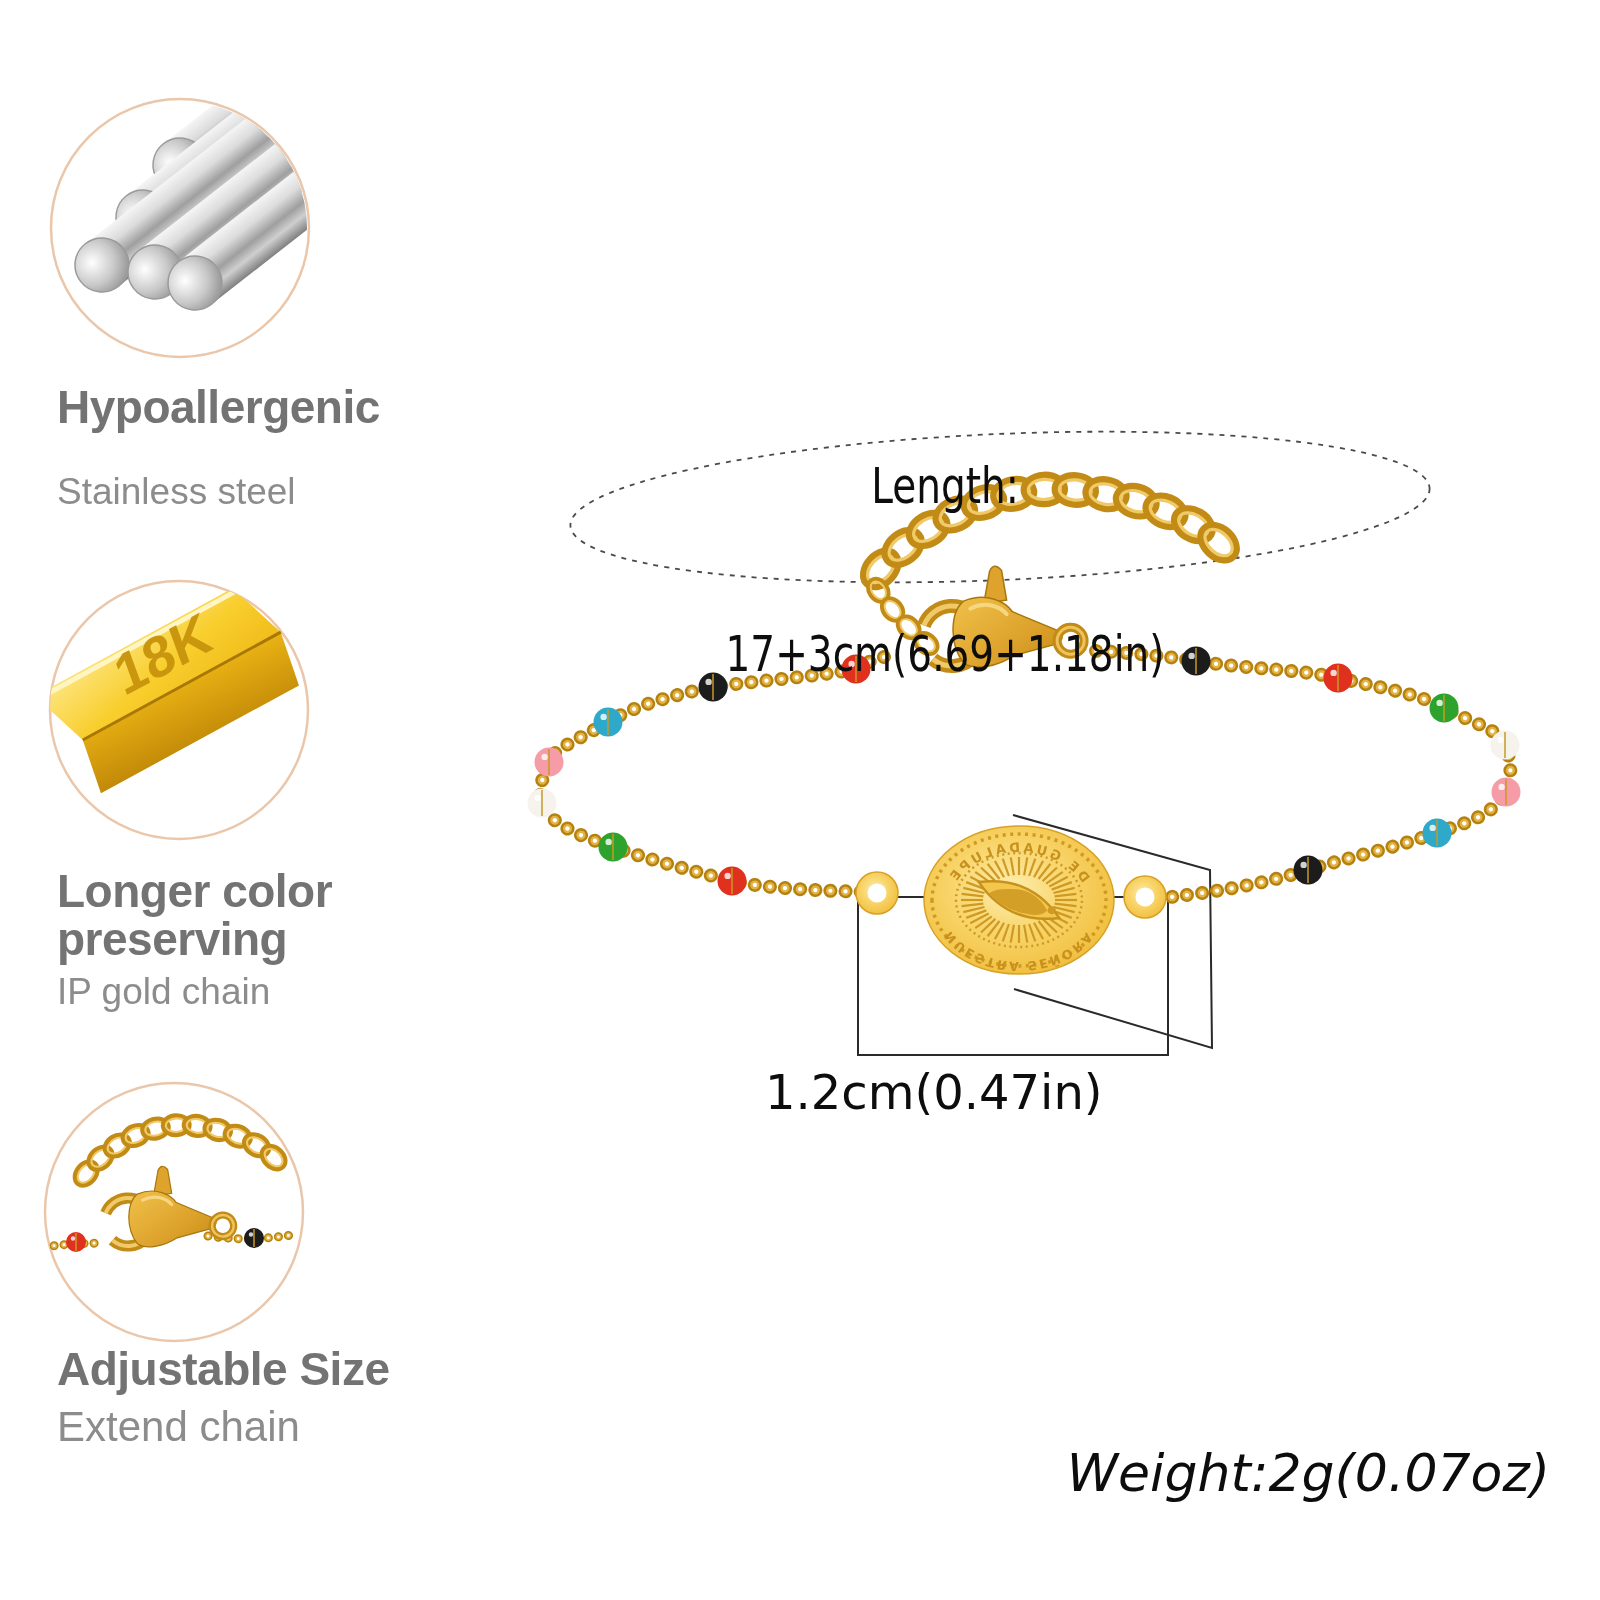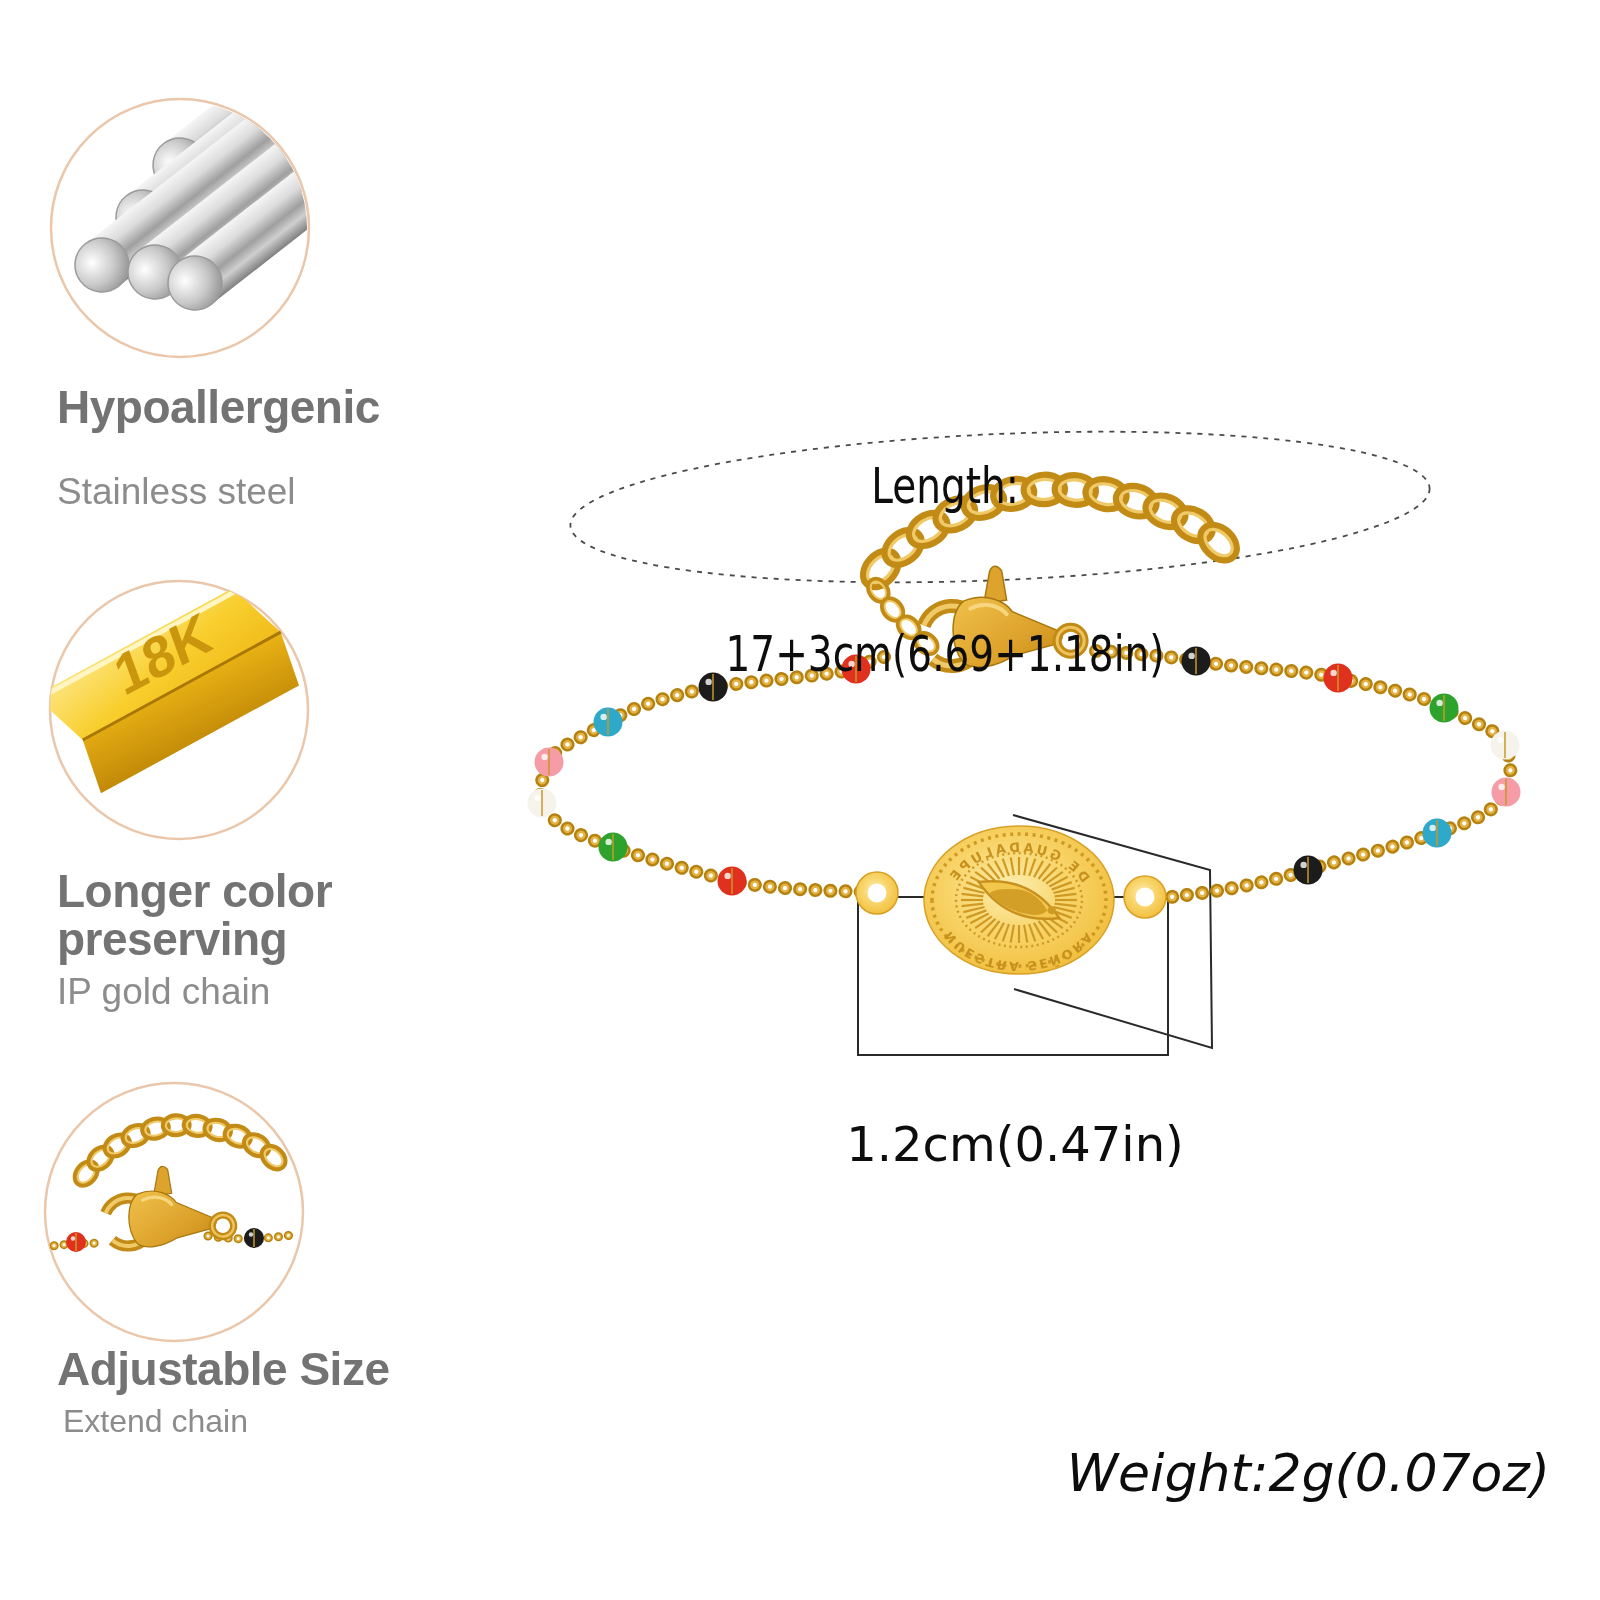--- a/index.html
+++ b/index.html
@@ -6,21 +6,21 @@
   .canvas{position:relative;width:1600px;height:1600px;background:#ffffff;overflow:hidden;
           font-family:"Liberation Sans",sans-serif;}
   .canvas svg.scene{position:absolute;left:0;top:0;}
   .txt{position:absolute;white-space:pre-wrap;}
   .title{font:700 46px/1.04 "Liberation Sans",sans-serif;color:#737373;letter-spacing:-0.5px;}
   .subtitle{font:400 37px/1.1 "Liberation Sans",sans-serif;color:#8c8c8c;}
   .meas{font:400 48px/1.12 "DejaVu Sans",sans-serif;color:#0d0d0d;}
   .length-block{left:595px;top:346px;width:700px;text-align:center;font-size:50px;
                 transform:scaleX(0.78);transform-origin:50% 50%;}
   .h094{left:1233px;top:940px;}
-  .w12{left:765px;top:1118px;width:500px;text-align:center;}
+  .w12{left:765px;top:1066px;width:500px;text-align:left;}
   .weight{right:50px;top:1444px;font-size:52px;font-style:italic;}
   
   .dotA,.dotB,.dotC,.dotMa,.dotMb,.dotMc{fill:none;stroke-linecap:round;}
   .dotA{stroke:#b5820f;stroke-width:14;stroke-dasharray:0.1 15;}
   .dotB{stroke:#e3b346;stroke-width:9;stroke-dasharray:0.1 15;}
   .dotC{stroke:#ffffff;stroke-width:4.2;stroke-dasharray:0.1 15;}
   .dotMa{stroke:#b5820f;stroke-width:9;stroke-dasharray:0.1 10;}
   .dotMb{stroke:#e3b346;stroke-width:6;stroke-dasharray:0.1 10;}
   .dotMc{stroke:#ffffff;stroke-width:2.8;stroke-dasharray:0.1 10;}
 </style>
@@ -357,21 +357,21 @@
   </g>
 </svg>
 
 <div class="txt title" style="left:57px;top:384px;width:380px">Hypoallergenic</div>
 <div class="txt subtitle" style="left:57px;top:472px;width:380px">Stainless steel</div>
 
 <div class="txt title" style="left:57px;top:868px;width:345px">Longer color preserving</div>
 <div class="txt subtitle" style="left:57px;top:972px;width:380px">IP gold chain</div>
 
 <div class="txt title" style="left:57px;top:1346px;width:420px">Adjustable Size</div>
-<div class="txt subtitle" style="left:63px;top:1404px;width:380px;font-size:32px">Extend chain</div>
+<div class="txt subtitle" style="left:57px;top:1404px;width:380px;font-size:42px">Extend chain</div>
 
 <div class="txt meas length-block">
   <div>Length:</div>
   <div>17+3cm(6.69+1.18in)</div>
 </div>
 
 
 <div class="txt meas w12">1.2cm(0.47in)</div>
 
 <div class="txt meas weight">Weight:2g(0.07oz)</div>

